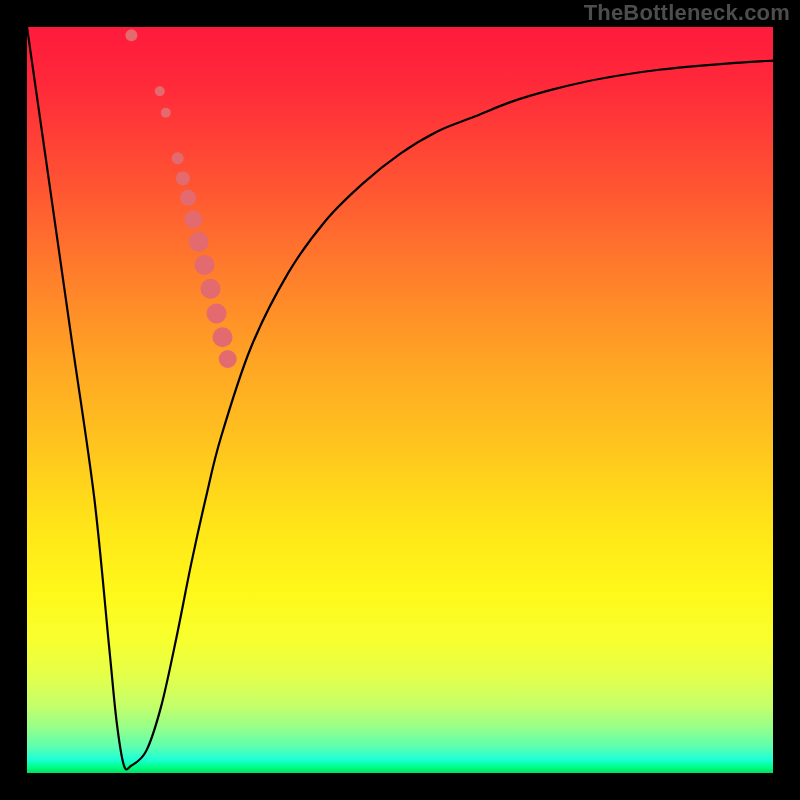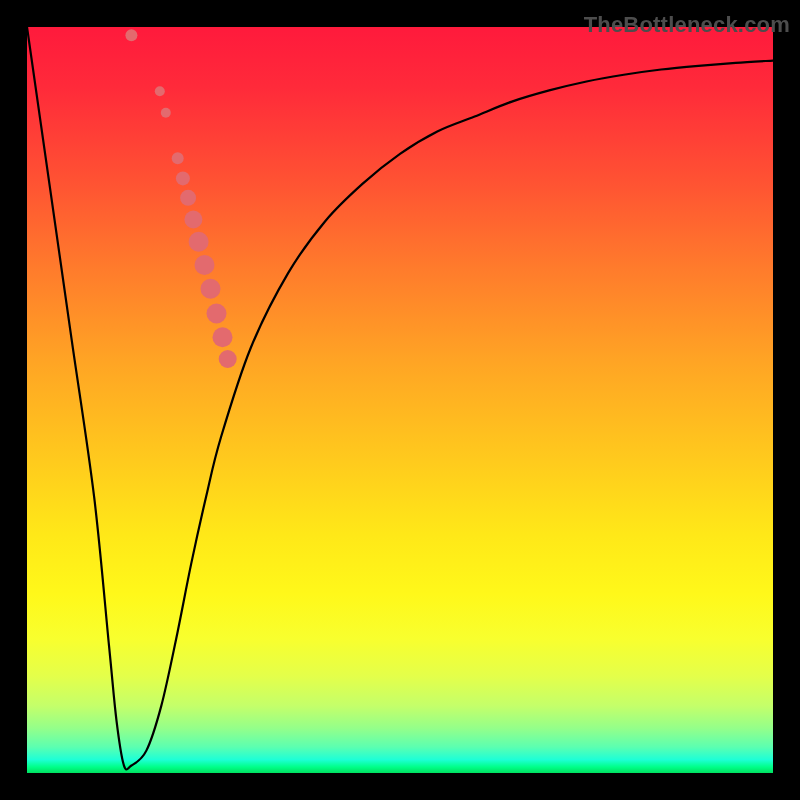--- a/index.html
+++ b/index.html
@@ -42,21 +42,21 @@
       #c4ff6a 91%,
       #94ff8a 94%,
       #5cffb0 96.5%,
       #1effd6 98.2%,
       #00ff88 99.2%,
       #00e060 100%
     );
   }
   .watermark {
     position: absolute;
-    top: 12px;
+    top: 0;
     right: 10px;
     color: #4d4d4d;
     font-size: 22px;
     font-weight: 600;
     letter-spacing: 0.2px;
     user-select: none;
   }
   svg.curve {
     position: absolute;
     inset: 0;

